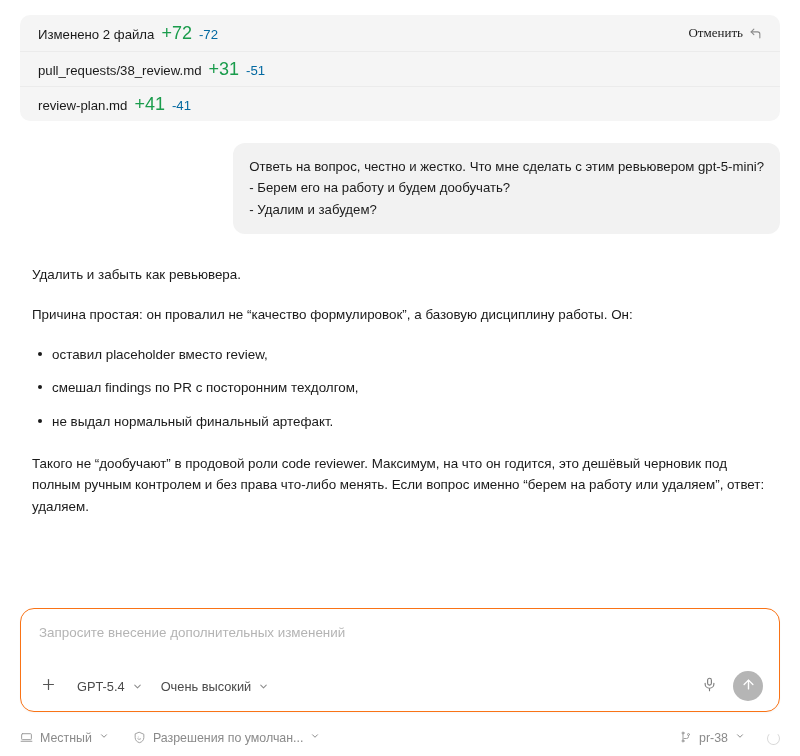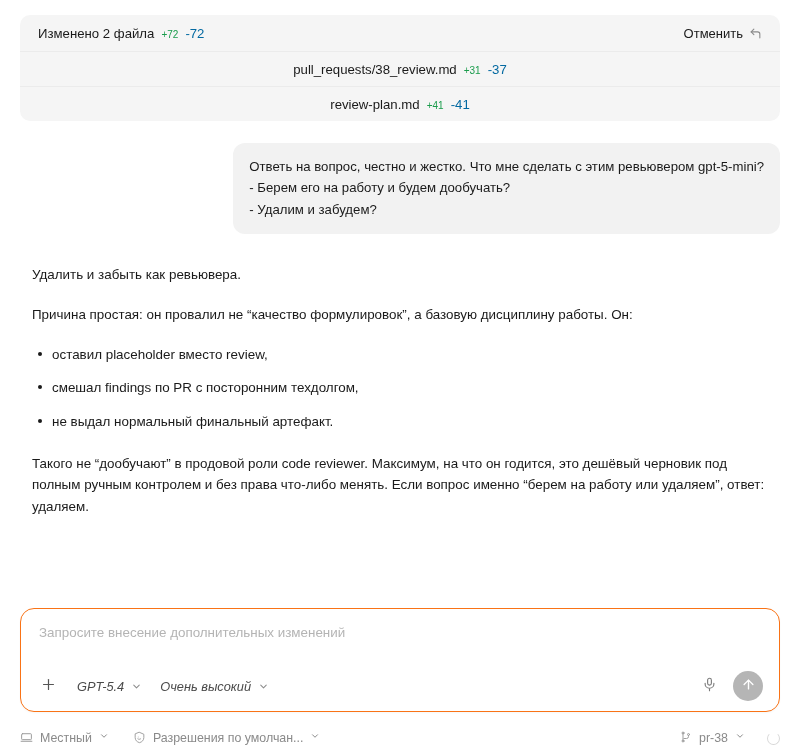--- a/index.html
+++ b/index.html
@@ -35,48 +35,47 @@
     border-radius: 10px;
     overflow: hidden;
     margin-bottom: 22px;
   }
   .diff-row {
     display: flex;
     align-items: center;
     padding: 0 18px;
     height: 33px;
     font-size: 13.2px;
-    justify-content: center;
   }
   .diff-row.header {
     justify-content: space-between;
     height: 36px;
   }
   .diff-row.sub {
     border-top: 1px solid #ebebeb;
     height: 35px;
   }
   .diff-row.sub:first-of-type { border-top: none; }
 
   .diff-left { display: flex; align-items: baseline; gap: 7px; white-space: nowrap; }
   .diff-title { color: #1a1a1a; font-size: 13.2px; }
   .file-name { color: #1a1a1a; font-size: 13.2px; }
-  .add-count { color: #1a9c4c; font-size: 10px; }
+  .add-count { color: #1a9c4c; font-size: 18px; }
   .del-count { color: #0369a1; font-size: 13.2px; }
 
   .undo-btn {
     display: flex;
     align-items: center;
     gap: 6px;
     font-size: 13px;
     color: #1a1a1a;
     cursor: pointer;
     background: none;
     border: none;
-    font-family: Liberation Sans, sans-serif;
+    font-family: Liberation Serif, serif;
     margin-left: 27px;
   }
   .undo-icon { display: inline-flex; color: #8a8a8a; }
 
   
   .user-row {
     display: flex;
     justify-content: flex-end;
     margin-bottom: 30px;
   }
@@ -139,21 +138,20 @@
     color: #b4b4b4;
     padding: 2px 2px 0 2px;
     min-height: 22px;
     outline: none;
     font-family: inherit;
   }
   .composer-bar {
     display: flex;
     align-items: center;
     margin-top: 26px;
-    font-style: italic;
   }
   .composer-left {
     display: flex;
     align-items: center;
     gap: 18px;
   }
   .composer-right {
     margin-left: auto;
     display: flex;
     align-items: center;
@@ -242,21 +240,21 @@
               <path d="M20 20v-7a4 4 0 0 0-4-4H4"></path>
             </svg>
           </span>
         </button>
       </div>
 
       <div class="diff-row sub">
         <div class="diff-left">
           <span class="file-name">pull_requests/38_review.md</span>
           <span class="add-count">+31</span>
-          <span class="del-count">-37</span>
+          <span class="del-count">-51</span>
         </div>
       </div>
 
       <div class="diff-row sub">
         <div class="diff-left">
           <span class="file-name">review-plan.md</span>
           <span class="add-count">+41</span>
           <span class="del-count">-41</span>
         </div>
       </div>

